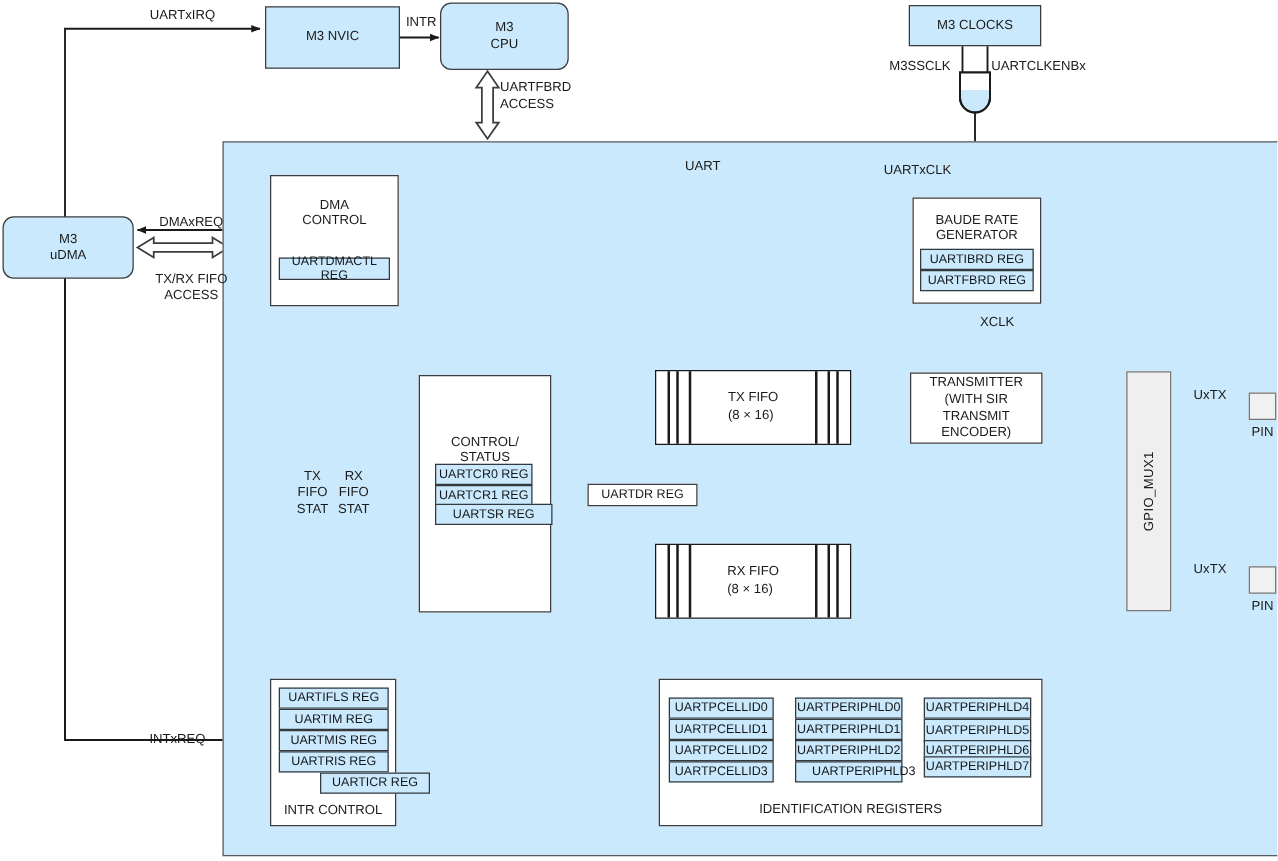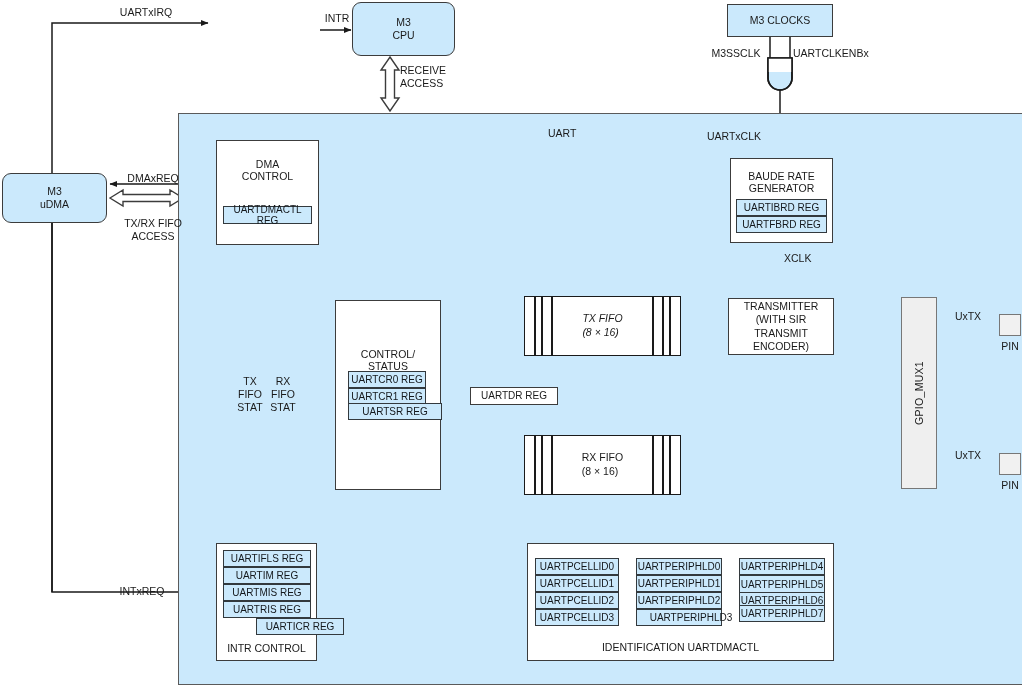--- a/index.html
+++ b/index.html
@@ -240,20 +240,23 @@
     <g>
       <path d="M768,58 L792,58 L792,78 A12,12 0 0 1 768,78 Z" fill="#cbe9fc" stroke="#1a1a1a" stroke-width="1.6"></path>
       <path d="M768,58 L792,58 L792,72 L768,72 Z" fill="#ffffff" stroke="none"></path>
       <path d="M768,58 L792,58 L792,78 A12,12 0 0 1 768,78 Z" fill="none" stroke="#1a1a1a" stroke-width="1.6"></path>
     </g>
   </svg>
 
   <div class="panel" style="left:178px; top:113px; width:852px; height:572px;"></div>
   <div class="panel-title" style="left:548px; top:127px;">UART</div>
 
+  <div class="box blue" style="left:212px; top:5px; width:108px; height:50px;">
+    <span class="mid">M3 NVIC</span>
+  </div>
 
   <div class="box blue rounded" style="left:352px; top:2px; width:103px; height:54px;">
     <span class="mid" style="white-space:pre-line;">M3
 CPU</span>
   </div>
 
   <div class="box blue" style="left:727px; top:4px; width:106px; height:33px;">
     <span class="mid">M3 CLOCKS</span>
   </div>
 
@@ -267,21 +270,21 @@
   </div>
 
   <div class="pin" style="left:999px; top:314px;"></div>
   <div class="label" style="left:988px; top:340px; width:44px;">PIN</div>
 
   <div class="pin" style="left:999px; top:453px;"></div>
   <div class="label" style="left:988px; top:479px; width:44px;">PIN</div>
 
   <div class="label" style="left:98px; top:6px; width:96px;">UARTxIRQ</div>
   <div class="label" style="left:321px; top:12px; width:32px;">INTR</div>
-  <div class="label" style="left:400px; top:64px; width:78px; text-align:left;">RECEIVE
+  <div class="label" style="left:400px; top:64px; width:78px; text-align:left;">UARTFBRD
 ACCESS</div>
   <div class="label" style="left:705px; top:47px; width:62px;">M3SSCLK</div>
   <div class="label" style="left:793px; top:47px; width:92px; text-align:left;">UARTCLKENBx</div>
   <div class="label" style="left:706px; top:130px; width:56px;">UARTxCLK</div>
   <div class="label" style="left:116px; top:172px; width:74px;">DMAxREQ</div>
   <div class="label" style="left:108px; top:217px; width:90px;">TX/RX FIFO
 ACCESS</div>
   <div class="label" style="left:228px; top:375px; width:44px;">TX
 FIFO
 STAT</div>
@@ -315,21 +318,21 @@
     <span class="mid">UARTDR REG</span>
   </div>
 
   <div class="fifo" style="left:524px; top:296px; width:157px; height:60px;">
     <span class="fifo-bar" style="left:9px;"></span>
     <span class="fifo-bar" style="left:16px;"></span>
     <span class="fifo-bar" style="left:26px;"></span>
     <span class="fifo-bar" style="right:9px;"></span>
     <span class="fifo-bar" style="right:16px;"></span>
     <span class="fifo-bar" style="right:26px;"></span>
-    <span class="mid" style="white-space:pre-line; position:relative; z-index:2;font-style:italic;">TX FIFO
+    <span class="mid" style="white-space:pre-line; position:relative; z-index:2;">TX FIFO
 (8 × 16)</span>
   </div>
 
   <div class="fifo" style="left:524px; top:435px; width:157px; height:60px;">
     <span class="fifo-bar" style="left:9px;"></span>
     <span class="fifo-bar" style="left:16px;"></span>
     <span class="fifo-bar" style="left:26px;"></span>
     <span class="fifo-bar" style="right:9px;"></span>
     <span class="fifo-bar" style="right:16px;"></span>
     <span class="fifo-bar" style="right:26px;"></span>
@@ -362,15 +365,15 @@
   <div class="reg" style="left:636px; top:558px; width:86px; height:17px;">UARTPERIPHLD0</div>
   <div class="reg" style="left:636px; top:575px; width:86px; height:17px;">UARTPERIPHLD1</div>
   <div class="reg" style="left:636px; top:592px; width:86px; height:17px;">UARTPERIPHLD2</div>
   <div class="reg" style="left:636px; top:609px; width:86px; height:17px;padding-left:24px;">UARTPERIPHLD3</div>
 
   <div class="reg" style="left:739px; top:558px; width:86px; height:17px;">UARTPERIPHLD4</div>
   <div class="reg" style="left:739px; top:575px; width:86px; height:19px;">UARTPERIPHLD5</div>
   <div class="reg" style="left:739px; top:592px; width:86px; height:17px;">UARTPERIPHLD6</div>
   <div class="reg" style="left:739px; top:605px; width:86px; height:17px;">UARTPERIPHLD7</div>
 
-  <div class="subbox-title" style="left:527px; top:641px; width:307px;">IDENTIFICATION UARTDMACTL</div>
+  <div class="subbox-title" style="left:527px; top:641px; width:307px;">IDENTIFICATION REGISTERS</div>
 
 </div>
 
 </body></html>

